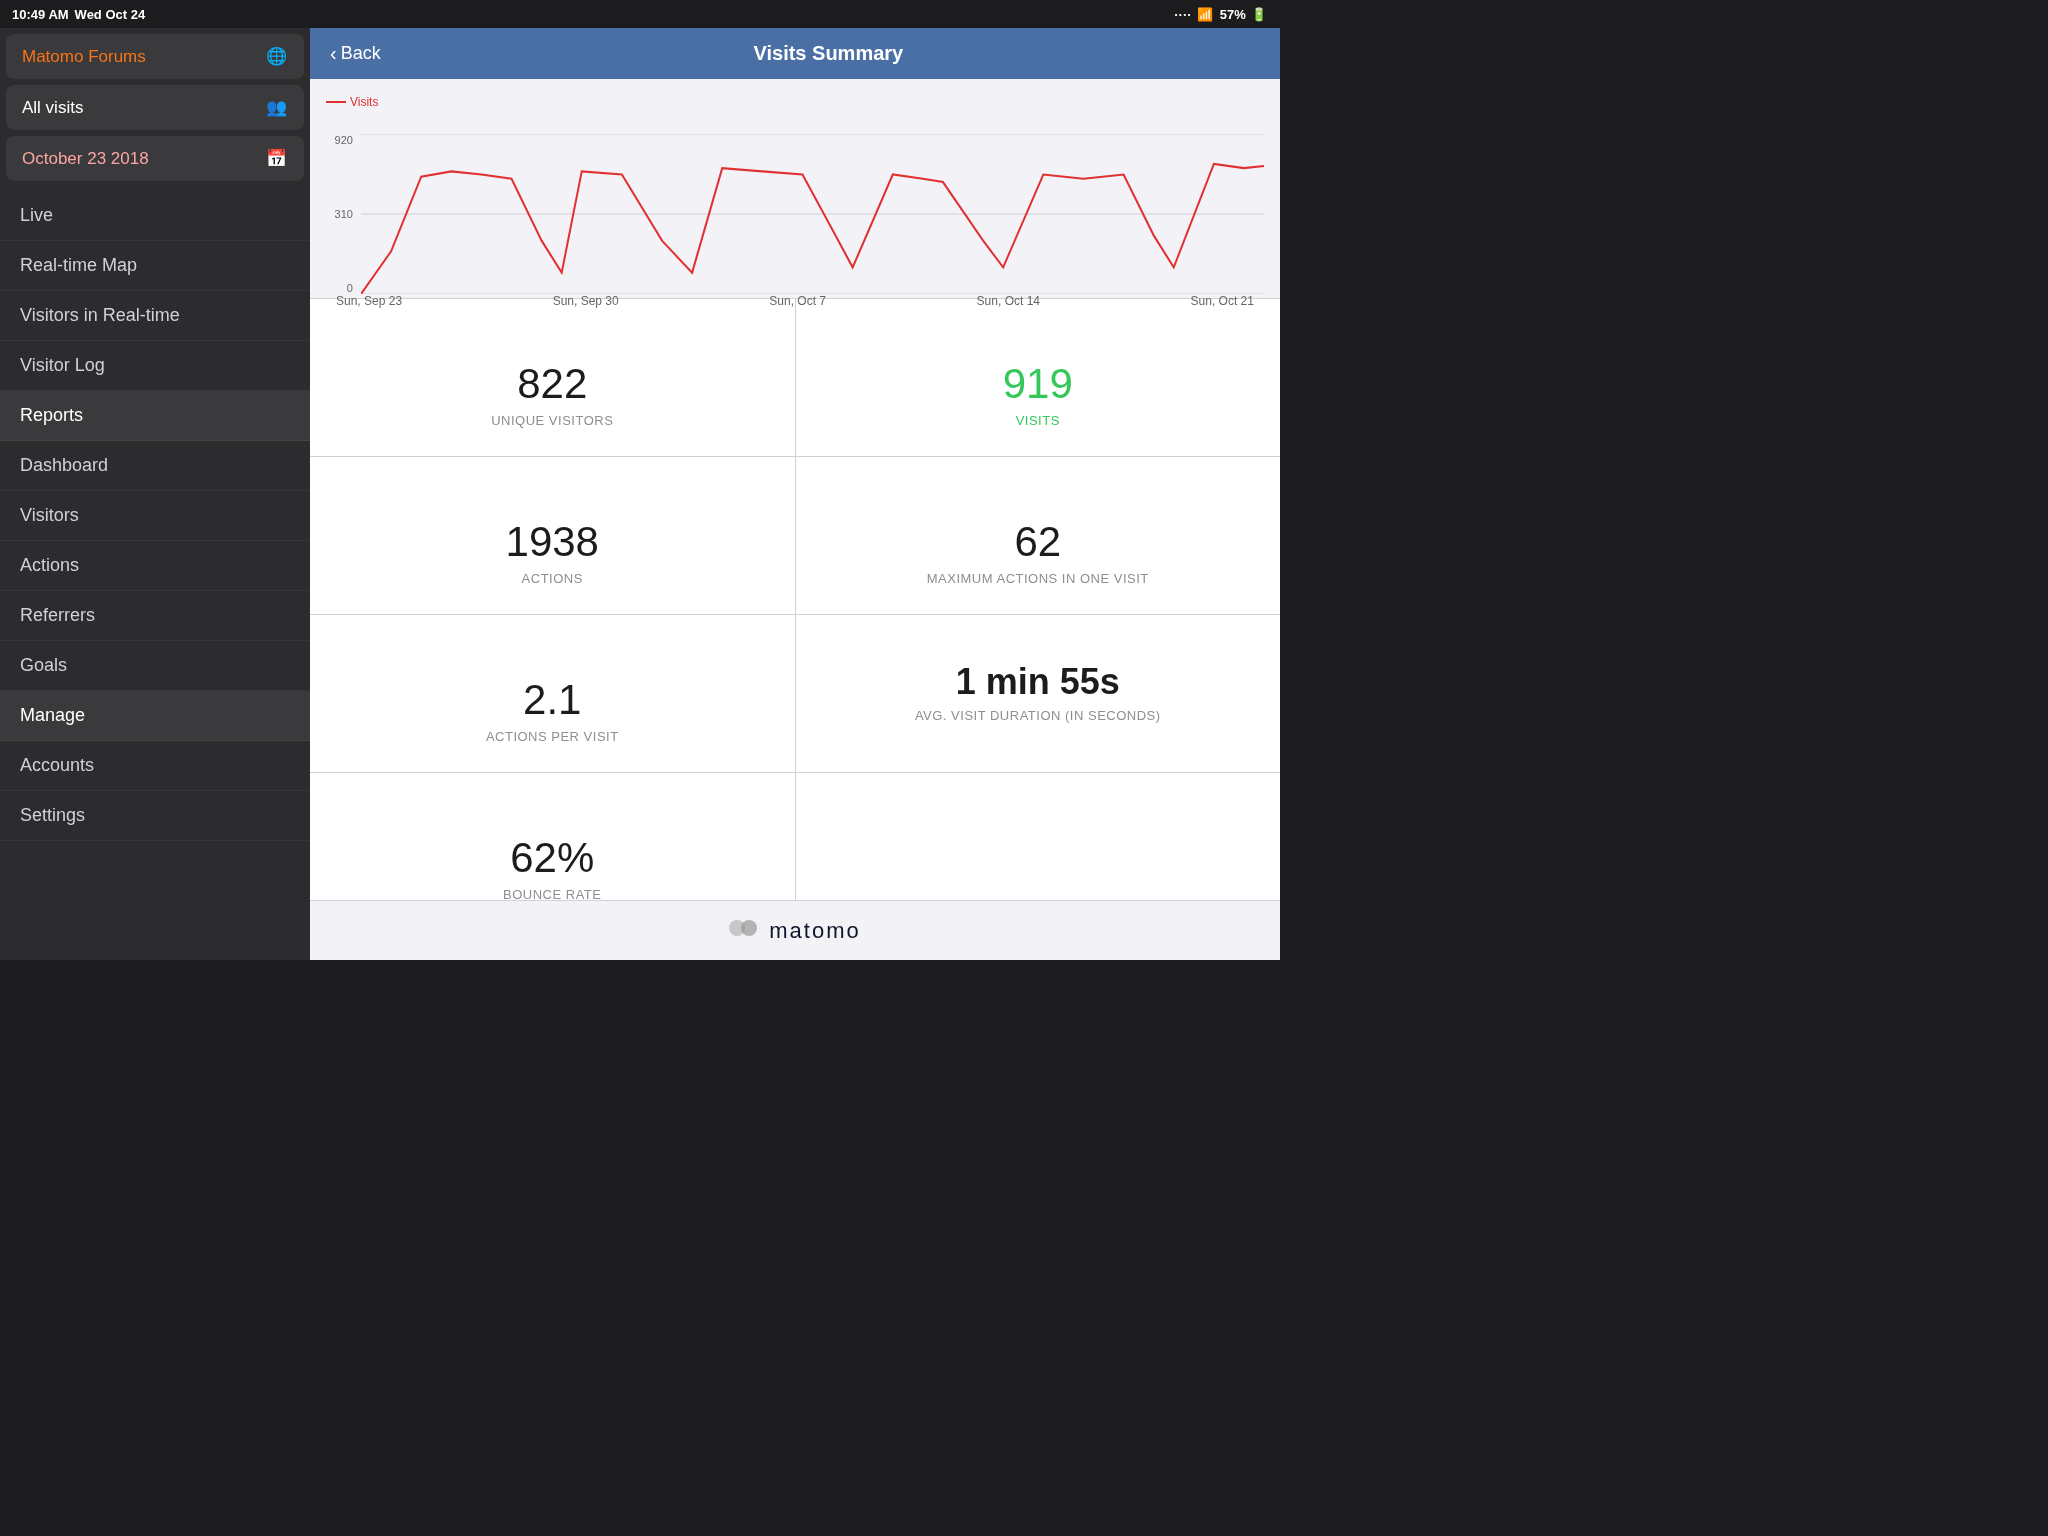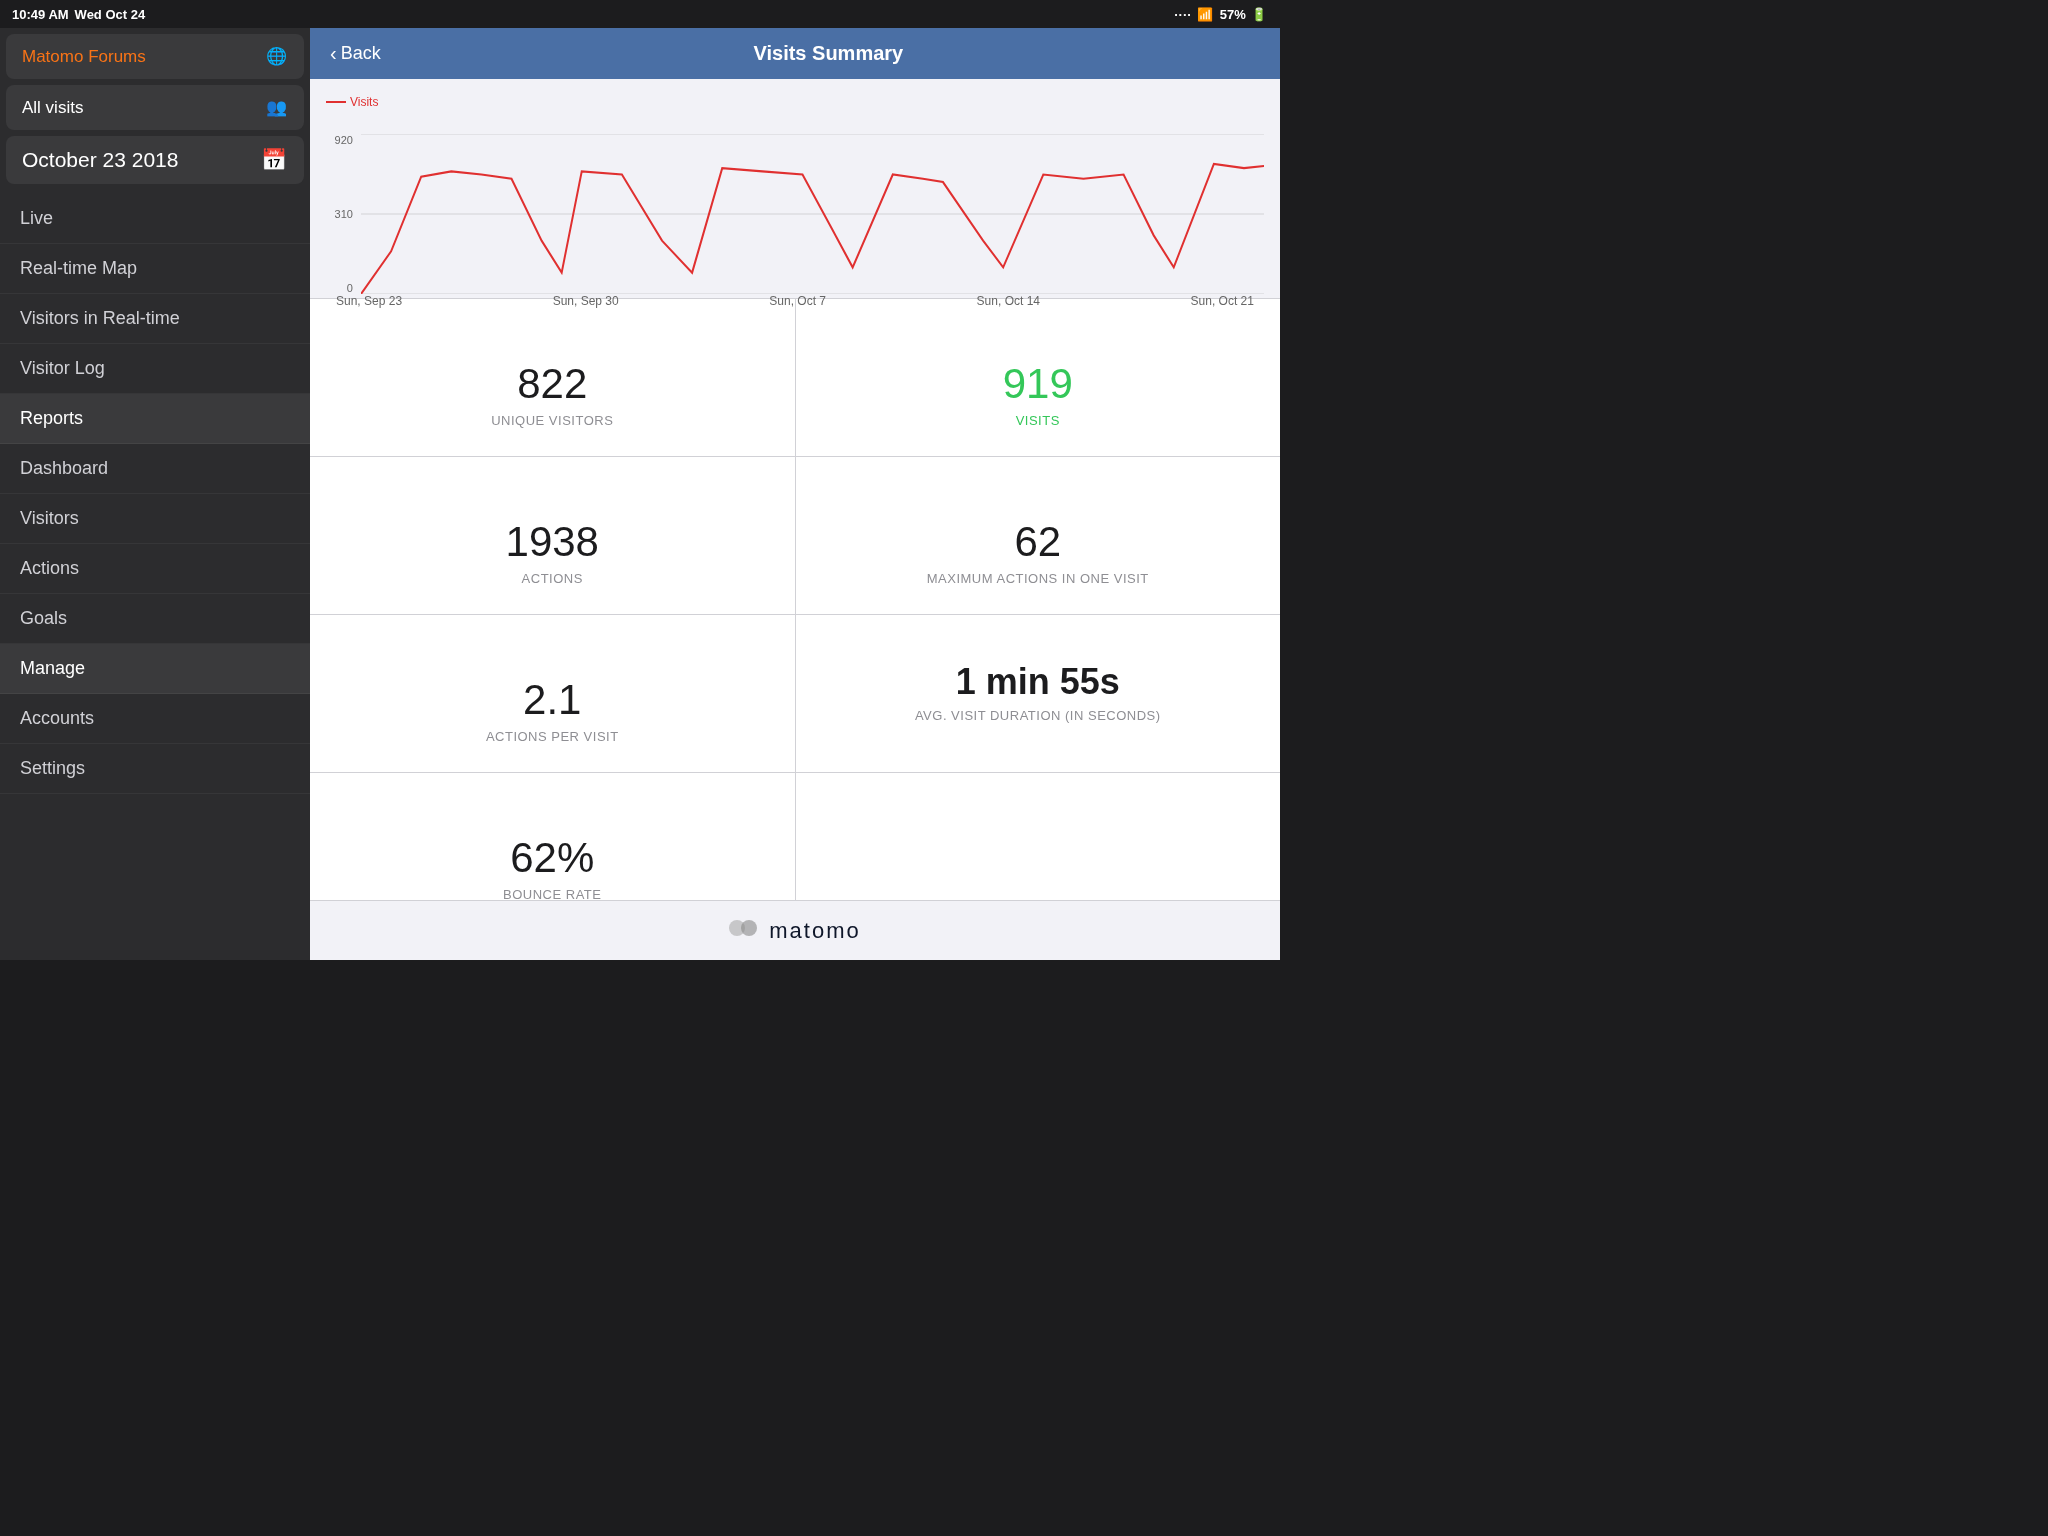--- a/index.html
+++ b/index.html
@@ -78,21 +78,21 @@
     .sidebar-date-selector {
       background: #3a3a3c;
       display: flex;
       align-items: center;
       justify-content: space-between;
       padding: 12px 16px;
       margin: 0 6px 10px 6px;
       border-radius: 8px;
       cursor: pointer;
     }
-    .sidebar-date-selector span { color: #ffffff; font-size: 21px; }
+    .sidebar-date-selector span { color: #fca5a5; font-size: 17px; }
     .calendar-icon { font-size: 22px; }
 
     .sidebar-nav-item {
       padding: 14px 20px;
       color: #d1d1d6;
       font-size: 18px;
       cursor: pointer;
       border-bottom: 1px solid rgba(255,255,255,0.05);
     }
     .sidebar-nav-item.active {
@@ -268,20 +268,21 @@
     </div>
 
     <div class="sidebar-nav-item">Live</div>
     <div class="sidebar-nav-item">Real-time Map</div>
     <div class="sidebar-nav-item">Visitors in Real-time</div>
     <div class="sidebar-nav-item">Visitor Log</div>
     <div class="sidebar-nav-item active">Reports</div>
     <div class="sidebar-nav-item">Dashboard</div>
     <div class="sidebar-nav-item">Visitors</div>
     <div class="sidebar-nav-item">Actions</div>
+    <div class="sidebar-nav-item">Referrers</div>
     <div class="sidebar-nav-item">Goals</div>
     <div class="sidebar-nav-item active">Manage</div>
     <div class="sidebar-nav-item">Accounts</div>
     <div class="sidebar-nav-item">Settings</div>
   </div>
 
   <div class="content">
 
     <div class="content-header">
       <div class="back-button">

